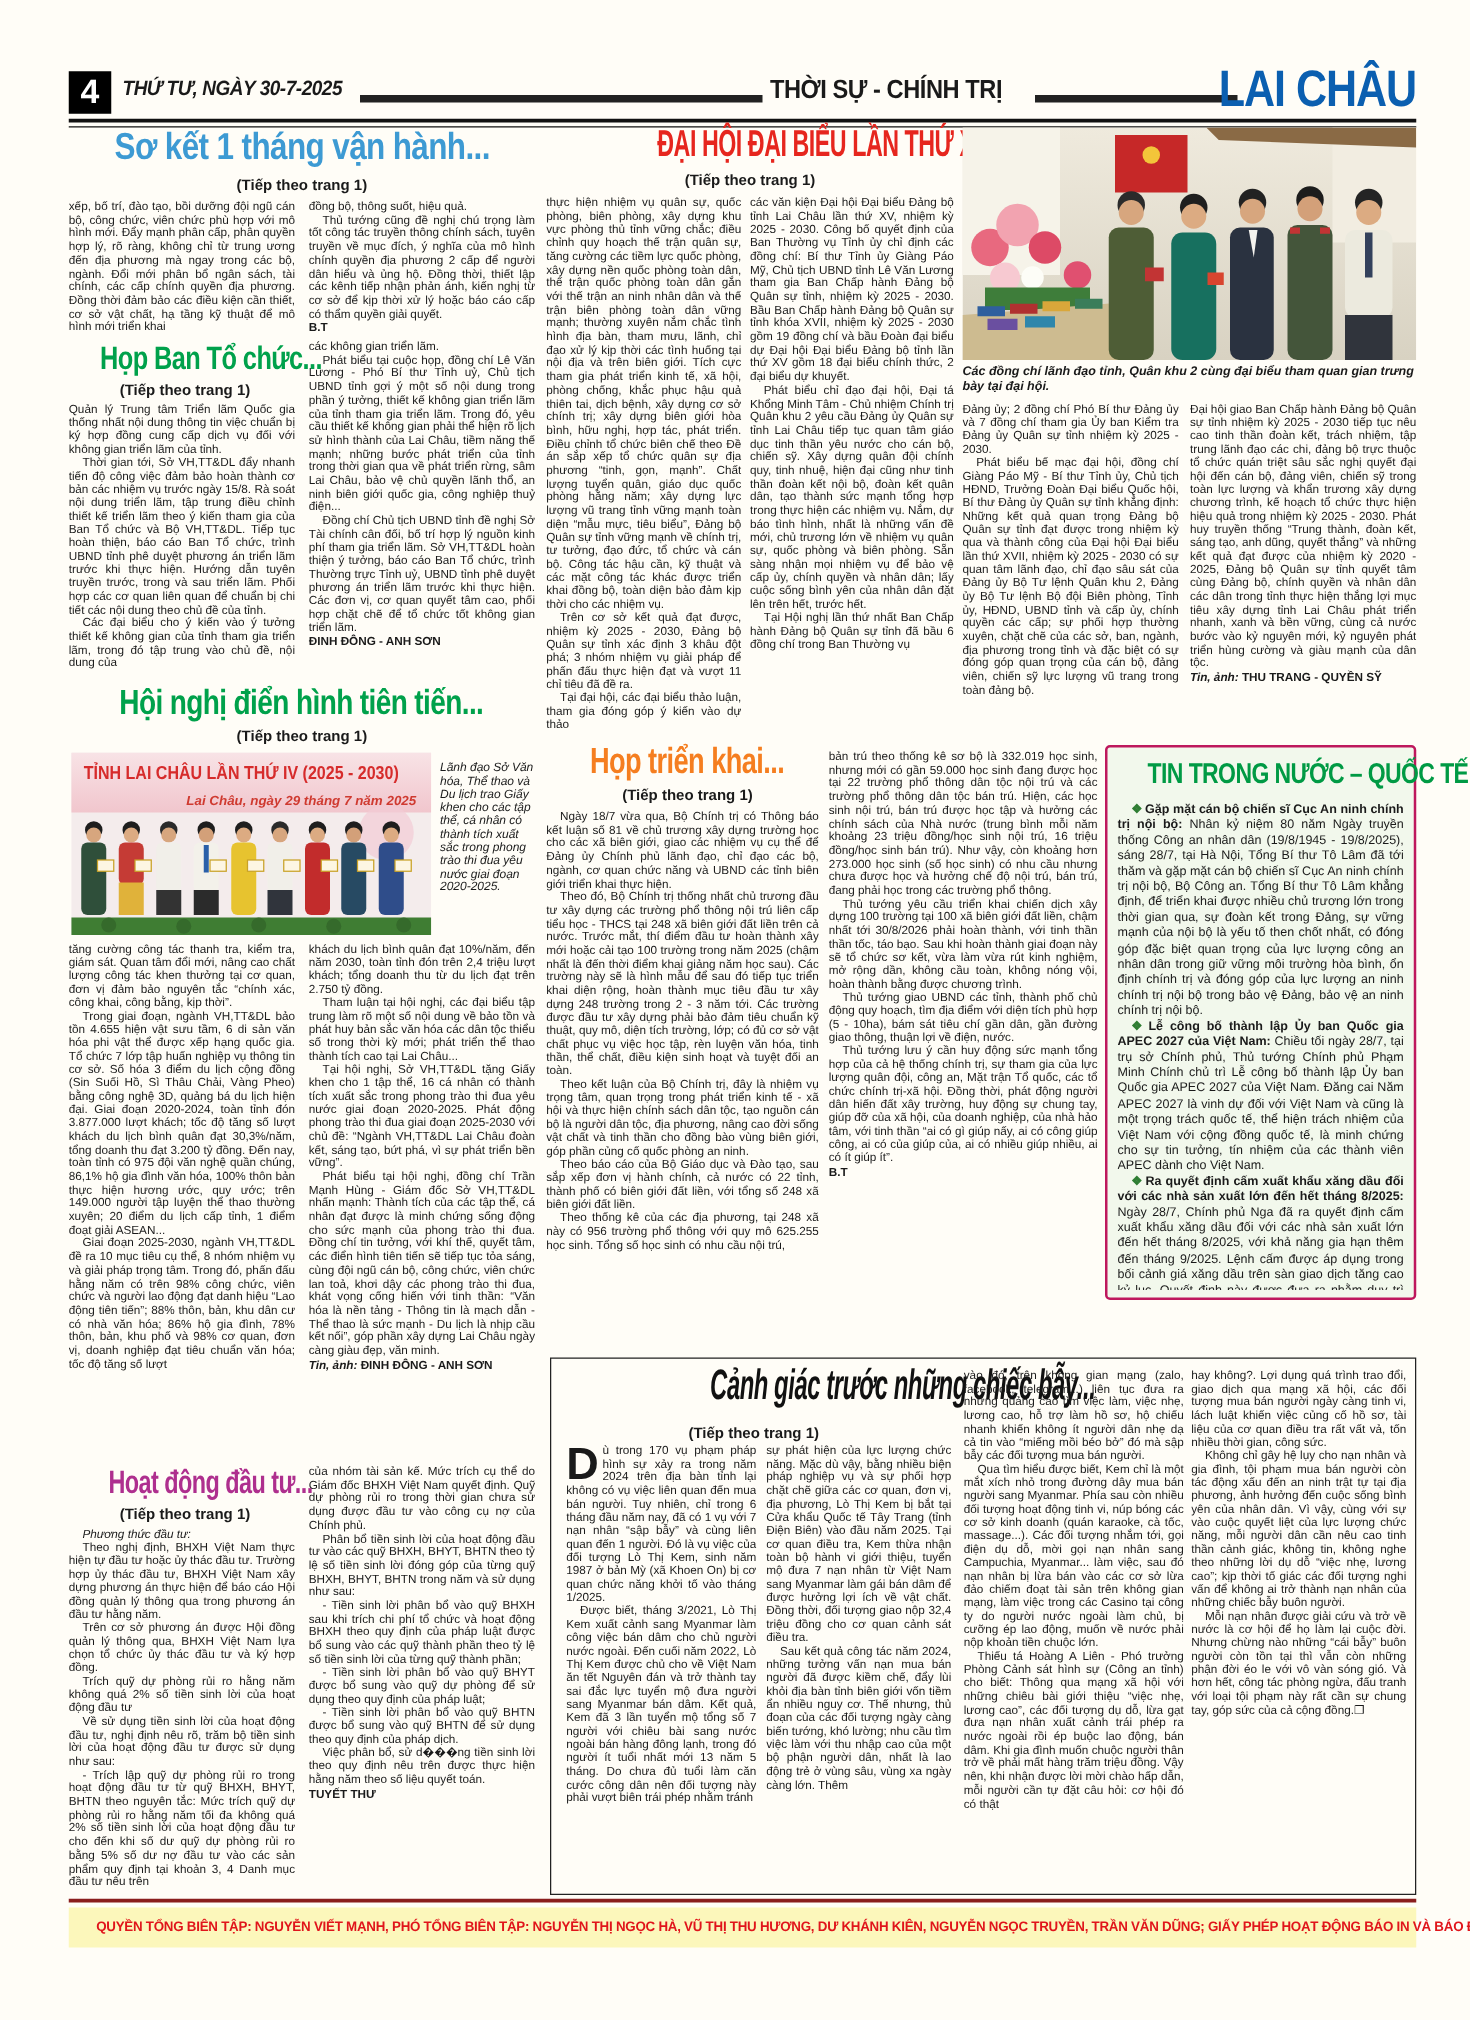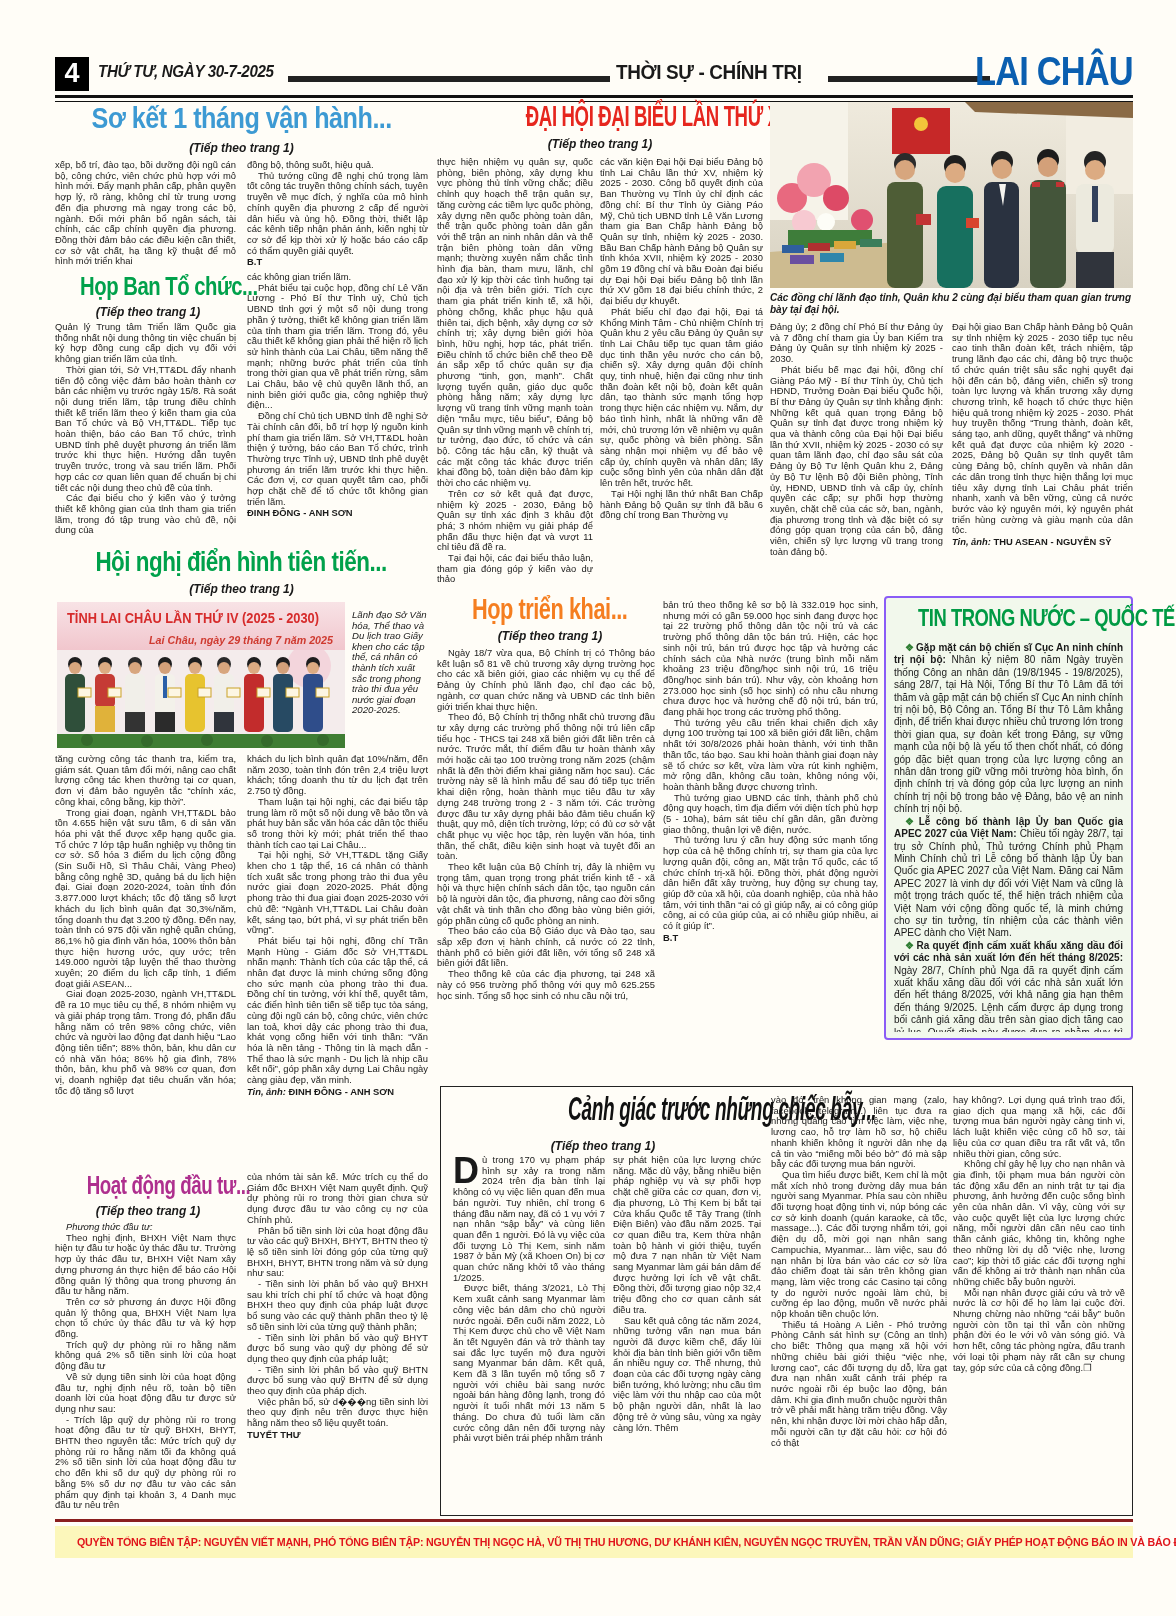--- a/index.html
+++ b/index.html
@@ -13,37 +13,37 @@
          letter-spacing:-0.4px;transform:scaleX(.92);transform-origin:left}
   .hbar{position:absolute;height:6px;background:#222;top:76px}
   .section{position:absolute;left:616px;top:60px;font-size:21px;font-weight:bold;letter-spacing:-0.4px;
            transform:scaleX(.9);transform-origin:left}
   .masthead{position:absolute;right:43px;top:48px;font-size:41px;font-weight:800;color:#0b5fb0;
             letter-spacing:-1px;transform:scaleX(.84);transform-origin:right}
   .rule{position:absolute;left:55px;width:1078px;background:#111}
   
   .hlwrap{position:absolute;text-align:center;white-space:nowrap;overflow:visible}
   .hl{display:inline-block;font-weight:800;transform-origin:center;letter-spacing:-0.6px;line-height:1.05}
-  .sub{position:absolute;text-align:center;font-style:italic;font-weight:600;font-size:12px}
+  .sub{position:absolute;text-align:center;font-weight:600;font-size:12px}
   
   .col{position:absolute;overflow:hidden;font-size:9.4px;line-height:10.7px;text-align:justify}
   .col p{margin:0;text-indent:11px}
   .col p.cont{text-indent:0}
   .col p.byline{text-align:left;text-indent:0;margin-top:1px}
   .col p.byline b{font-weight:bold}
   .col p.byline i{font-style:italic;font-weight:bold}
   .col p.subI{font-style:italic}
   .col p.subB{font-weight:normal}
   .col p.drop{text-indent:0}
   .col p.drop::first-letter{float:left;font-size:36px;line-height:30px;font-weight:bold;padding:1px 3px 0 0}
   
   .cap{position:absolute;font-style:italic;font-size:10px;line-height:12px;text-align:left}
   
   .tinbox{position:absolute;left:884px;top:596px;width:249px;height:444px;background:#f2f8ec;
-          border:2px solid #8b5cf6;border-radius:4px;box-sizing:border-box}
+          border:2px solid #be185d;border-radius:4px;box-sizing:border-box}
   .tinbox .col{font-size:10px;line-height:12.4px}
   .bullet{font-weight:bold;color:#2e7d32;margin-right:2px}
   
   .box6{position:absolute;left:440px;top:1086px;width:693px;height:430px;border:1.5px solid #222;
         box-sizing:border-box;background:#fffdf7}
   
   .footrule{position:absolute;left:55px;top:1519px;width:1078px;height:3px;background:#8a1e1e}
   .footer{position:absolute;left:55px;top:1526px;width:1078px;height:32px;background:#fcf7bb;
           color:#e0151b;font-weight:bold;font-size:11px;line-height:32px;text-align:center;
           letter-spacing:-0.2px;transform-origin:center}
@@ -166,21 +166,21 @@
   </g>
 </svg>
 <div class="cap" style="left:770px;top:292px;width:363px;font-weight:600">Các đồng chí lãnh đạo tỉnh, Quân khu 2 cùng đại biểu tham quan gian trưng bày tại đại hội.</div>
 
 <div class="col" style="left:770px;top:322px;width:173px;height:262px">
     <p class="cont">Đảng ủy; 2 đồng chí Phó Bí thư Đảng ủy và 7 đồng chí tham gia Ủy ban Kiểm tra Đảng ủy Quân sự tỉnh nhiệm kỳ 2025 - 2030.</p>
     <p>Phát biểu bế mạc đại hội, đồng chí Giàng Páo Mỹ - Bí thư Tỉnh ủy, Chủ tịch HĐND, Trưởng Đoàn Đại biểu Quốc hội, Bí thư Đảng ủy Quân sự tỉnh khẳng định: Những kết quả quan trọng Đảng bộ Quân sự tỉnh đạt được trong nhiệm kỳ qua và thành công của Đại hội Đại biểu lần thứ XVII, nhiệm kỳ 2025 - 2030 có sự quan tâm lãnh đạo, chỉ đạo sâu sát của Đảng ủy Bộ Tư lệnh Quân khu 2, Đảng ủy Bộ Tư lệnh Bộ đội Biên phòng, Tỉnh ủy, HĐND, UBND tỉnh và cấp ủy, chính quyền các cấp; sự phối hợp thường xuyên, chặt chẽ của các sở, ban, ngành, địa phương trong tỉnh và đặc biệt có sự đóng góp quan trọng của cán bộ, đảng viên, chiến sỹ lực lượng vũ trang trong toàn đảng bộ.</p>
   </div>
 <div class="col" style="left:952px;top:322px;width:181px;height:262px">
     <p class="cont">Đại hội giao Ban Chấp hành Đảng bộ Quân sự tỉnh nhiệm kỳ 2025 - 2030 tiếp tục nêu cao tinh thần đoàn kết, trách nhiệm, tập trung lãnh đạo các chi, đảng bộ trực thuộc tổ chức quán triệt sâu sắc nghị quyết đại hội đến cán bộ, đảng viên, chiến sỹ trong toàn lực lượng và khẩn trương xây dựng chương trình, kế hoạch tổ chức thực hiện hiệu quả trong nhiệm kỳ 2025 - 2030. Phát huy truyền thống “Trung thành, đoàn kết, sáng tạo, anh dũng, quyết thắng” và những kết quả đạt được của nhiệm kỳ 2020 - 2025, Đảng bộ Quân sự tỉnh quyết tâm cùng Đảng bộ, chính quyền và nhân dân các dân trong tỉnh thực hiện thắng lợi mục tiêu xây dựng tỉnh Lai Châu phát triển nhanh, xanh và bền vững, cùng cả nước bước vào kỷ nguyên mới, kỷ nguyên phát triển hùng cường và giàu mạnh của dân tộc.</p>
-    <p class="byline"><i>Tin, ảnh: </i><b>THU ASEAN - NGUYỄN SỸ</b></p>
+    <p class="byline"><i>Tin, ảnh: </i><b>THU TRANG - QUYỀN SỸ</b></p>
   </div>
 
 <div class="hlwrap" style="left:55px;top:547px;width:373px">
   <span class="hl" style="font-size:28px;color:#00a14b;transform:scaleX(.8)">Hội nghị điển hình tiên tiến...</span>
 </div>
 <div class="sub" style="left:55px;top:582px;width:373px">(Tiếp theo trang 1)</div>
 
 <svg class="abs" style="left:57px;top:602px" width="288" height="146" viewBox="0 0 288 146">
   <defs>
     <linearGradient id="gPink" x1="0" y1="0" x2="0" y2="1">
@@ -308,21 +308,21 @@
 
 <div class="hlwrap" style="left:55px;top:1172px;width:186px">
   <span class="hl" style="font-size:26px;color:#ae2f8e;transform:scaleX(.72)">Hoạt động đầu tư...</span>
 </div>
 <div class="sub" style="left:55px;top:1204px;width:186px">(Tiếp theo trang 1)</div>
 <div class="col" style="left:55px;top:1222px;width:181px;height:294px">
     <p class="subI">Phương thức đầu tư:</p>
     <p>Theo nghị định, BHXH Việt Nam thực hiện tự đầu tư hoặc ủy thác đầu tư. Trường hợp ủy thác đầu tư, BHXH Việt Nam xây dựng phương án thực hiện để báo cáo Hội đồng quản lý thông qua trong phương án đầu tư hằng năm.</p>
     <p>Trên cơ sở phương án được Hội đồng quản lý thông qua, BHXH Việt Nam lựa chọn tổ chức ủy thác đầu tư và ký hợp đồng.</p>
     <p class="subB">Trích quỹ dự phòng rủi ro hằng năm không quá 2% số tiền sinh lời của hoạt động đầu tư</p>
-    <p>Về sử dụng tiền sinh lời của hoạt động đầu tư, nghị định nêu rõ, toàn bộ tiền doanh lời của hoạt động đầu tư được sử dụng như sau:</p>
+    <p>Về sử dụng tiền sinh lời của hoạt động đầu tư, nghị định nêu rõ, trăm bộ tiền sinh lời của hoạt động đầu tư được sử dụng như sau:</p>
     <p>- Trích lập quỹ dự phòng rủi ro trong hoạt động đầu tư từ quỹ BHXH, BHYT, BHTN theo nguyên tắc: Mức trích quỹ dự phòng rủi ro hằng năm tối đa không quá 2% số tiền sinh lời của hoạt động đầu tư cho đến khi số dư quỹ dự phòng rủi ro bằng 5% số dư nợ đầu tư vào các sản phẩm quy định tại khoản 3, 4 Danh mục đầu tư nêu trên</p>
   </div>
 <div class="col" style="left:247px;top:1172px;width:181px;height:344px">
     <p class="cont">của nhóm tài sản kế. Mức trích cụ thể do Giám đốc BHXH Việt Nam quyết định. Quỹ dự phòng rủi ro trong thời gian chưa sử dụng được đầu tư vào công cụ nợ của Chính phủ.</p>
     <p>Phân bổ tiền sinh lời của hoạt động đầu tư vào các quỹ BHXH, BHYT, BHTN theo tỷ lệ số tiền sinh lời đóng góp của từng quỹ BHXH, BHYT, BHTN trong năm và sử dụng như sau:</p>
     <p>- Tiền sinh lời phân bổ vào quỹ BHXH sau khi trích chi phí tổ chức và hoạt động BHXH theo quy định của pháp luật được bổ sung vào các quỹ thành phần theo tỷ lệ số tiền sinh lời của từng quỹ thành phần;</p>
     <p>- Tiền sinh lời phân bổ vào quỹ BHYT được bổ sung vào quỹ dự phòng để sử dụng theo quy định của pháp luật;</p>
     <p>- Tiền sinh lời phân bổ vào quỹ BHTN được bổ sung vào quỹ BHTN để sử dụng theo quy định của pháp dịch.</p>
     <p>Việc phân bổ, sử d���ng tiền sinh lời theo quy định nêu trên được thực hiện hằng năm theo số liệu quyết toán.</p>
     <p class="byline"><b>TUYẾT THƯ</b></p>

